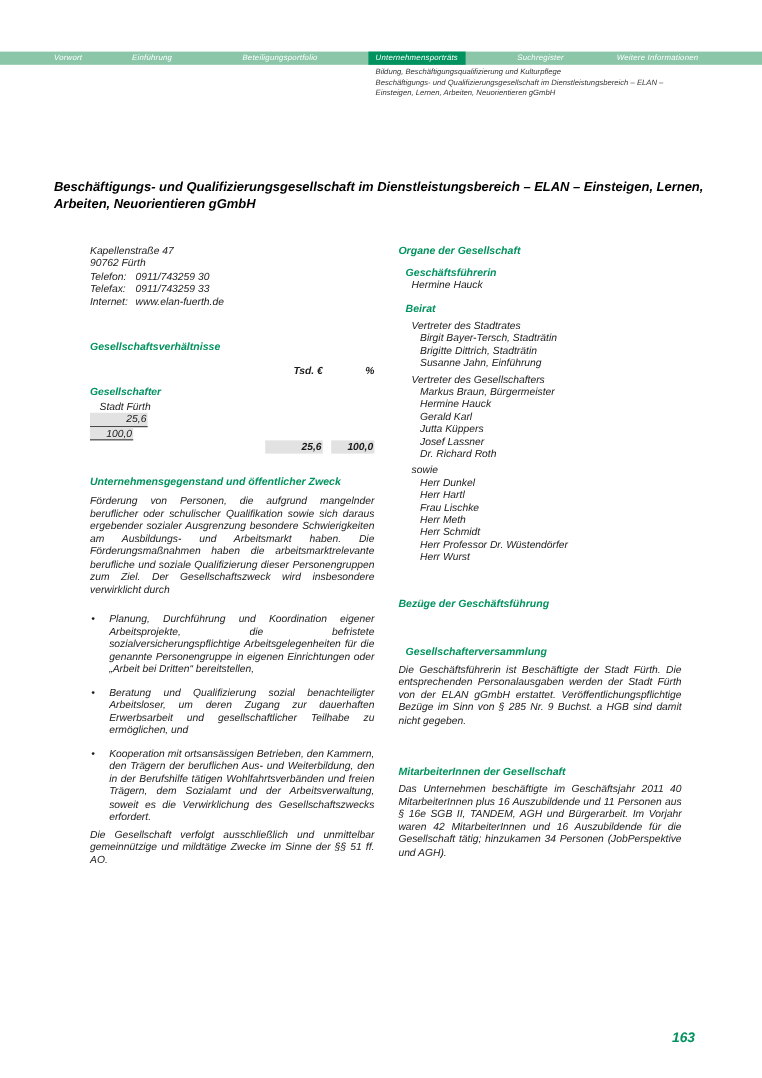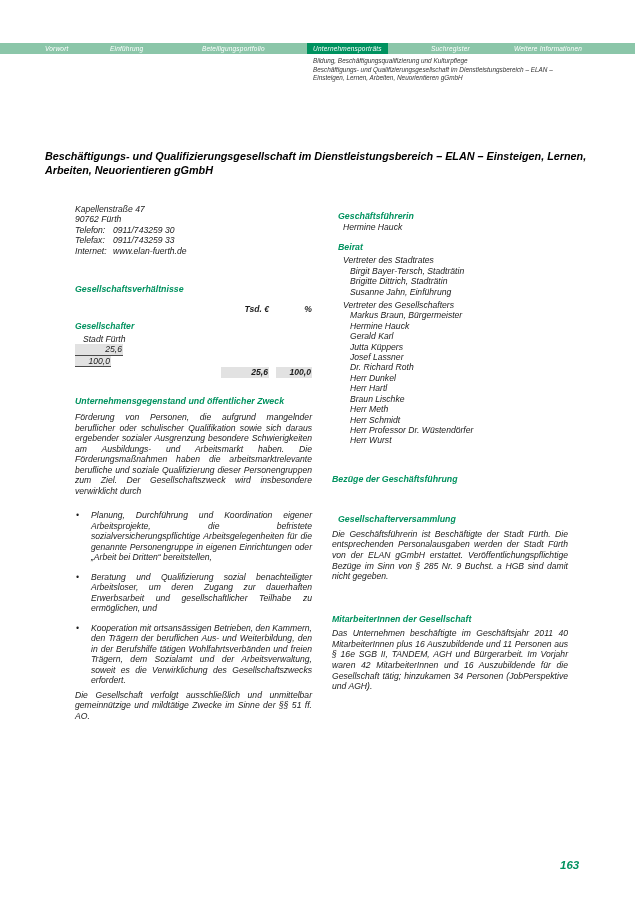--- a/index.html
+++ b/index.html
@@ -152,20 +152,21 @@
           <span class="bullet-marker">•</span>
           <span class="bullet-text">Kooperation mit ortsansässigen Betrieben, den Kammern, den Trägern der beruflichen Aus- und Weiterbildung, den in der Berufshilfe tätigen Wohlfahrtsverbänden und freien Trägern, dem Sozialamt und der Arbeitsverwaltung, soweit es die Verwirklichung des Gesellschaftszwecks erfordert.</span>
         </div>
       </div>
 
     <div class="outro">Die Gesellschaft verfolgt ausschließlich und unmittelbar gemeinnützige und mildtätige Zwecke im Sinne der §§ 51 ff. AO.</div>
   </div>
 
   <div class="col-right">
 
+    <div class="green-h">Organe der Gesellschaft</div>
 
     <div class="green-h rc-sub">Geschäftsführerin</div>
     <div class="rc-name-single">Hermine Hauck</div>
 
     <div class="green-h rc-beirat">Beirat</div>
 
     <div class="group-label">Vertreter des Stadtrates</div>
     <div class="names">
 
     <div class="name-line">Birgit Bayer-Tersch, Stadträtin</div>
@@ -177,25 +178,26 @@
     <div class="names">
 
     <div class="name-line">Markus Braun, Bürgermeister</div>
         <div class="name-line">Hermine Hauck</div>
         <div class="name-line">Gerald Karl</div>
         <div class="name-line">Jutta Küppers</div>
         <div class="name-line">Josef Lassner</div>
         <div class="name-line">Dr. Richard Roth</div>
       </div>
 
+    <div class="group-label">sowie</div>
     <div class="names">
 
     <div class="name-line">Herr Dunkel</div>
         <div class="name-line">Herr Hartl</div>
-        <div class="name-line">Braun Lischke</div>
+        <div class="name-line">Frau Lischke</div>
         <div class="name-line">Herr Meth</div>
         <div class="name-line">Herr Schmidt</div>
         <div class="name-line">Herr Professor Dr. Wüstendörfer</div>
         <div class="name-line">Herr Wurst</div>
       </div>
 
     <div class="green-h rc-section">Bezüge der Geschäftsführung</div>
 
     <div class="green-h rc-versammlung">Gesellschafterversammlung</div>
     <div class="rc-para">Die Geschäftsführerin ist Beschäftigte der Stadt Fürth. Die entsprechenden Personalausgaben werden der Stadt Fürth von der ELAN gGmbH erstattet. Veröffentlichungspflichtige Bezüge im Sinn von § 285 Nr. 9 Buchst. a HGB sind damit nicht gegeben.</div>

